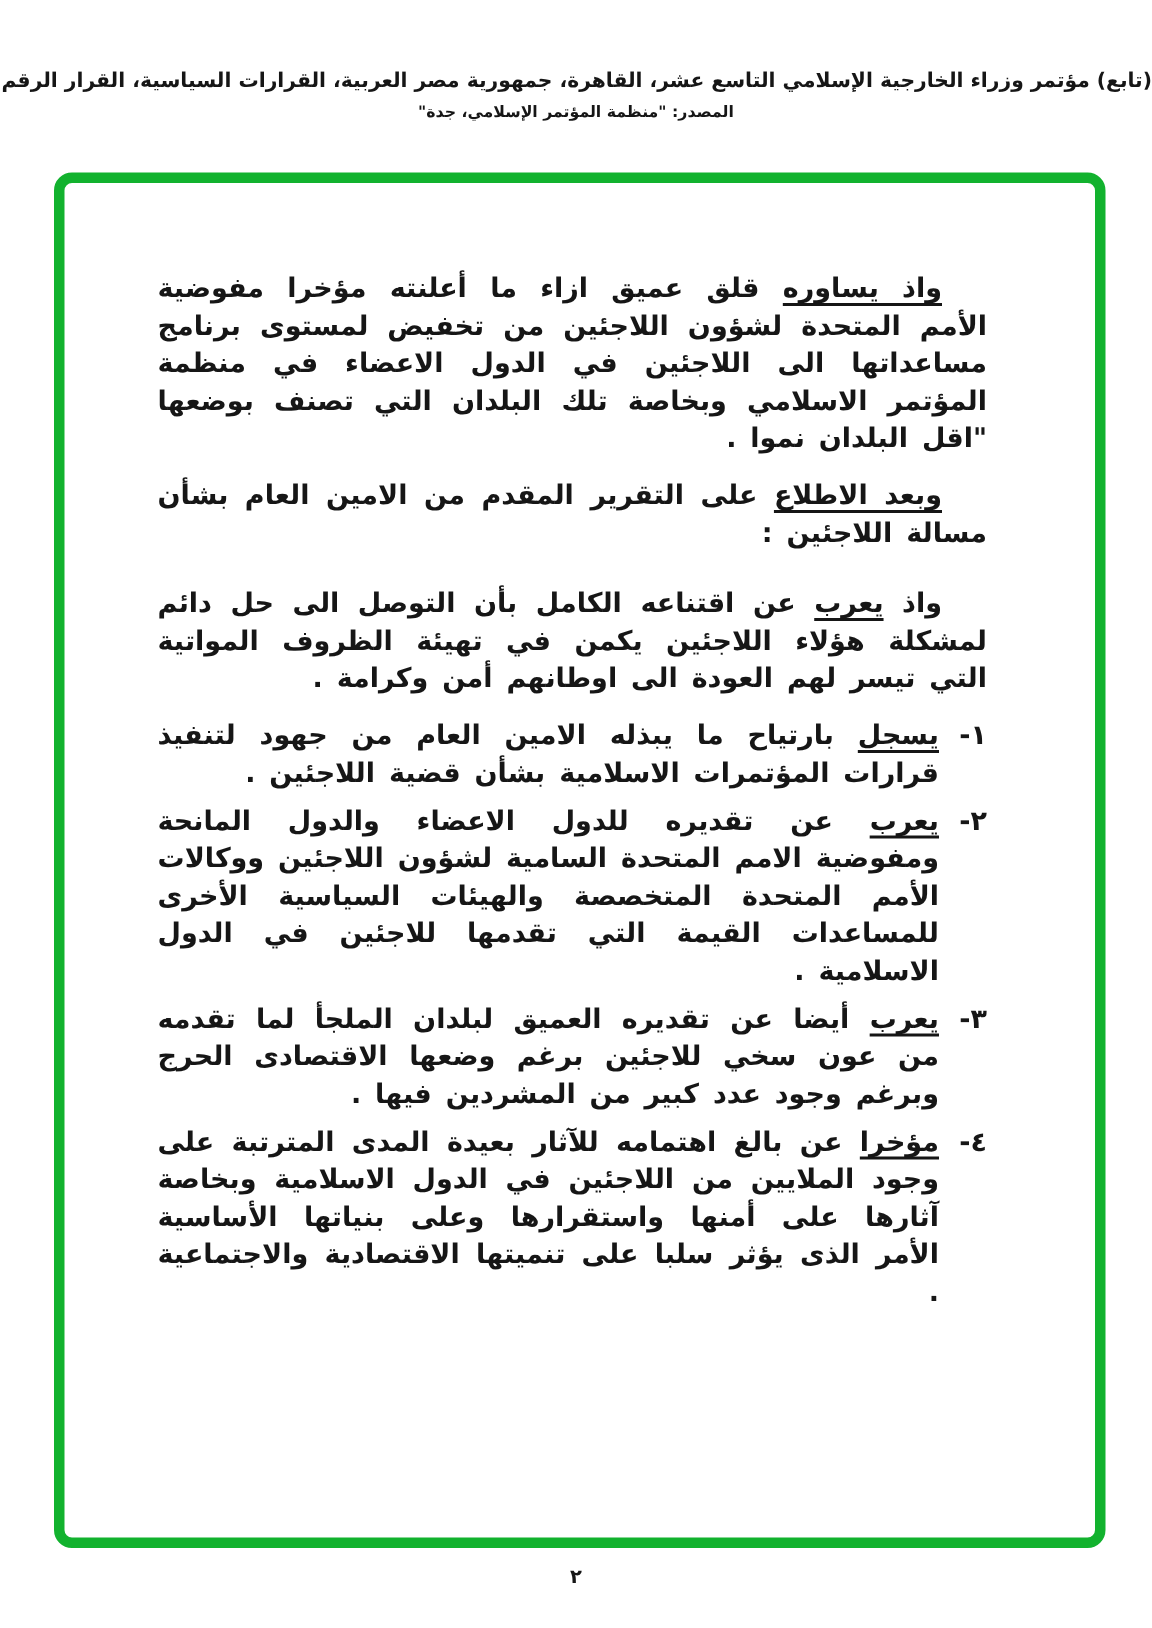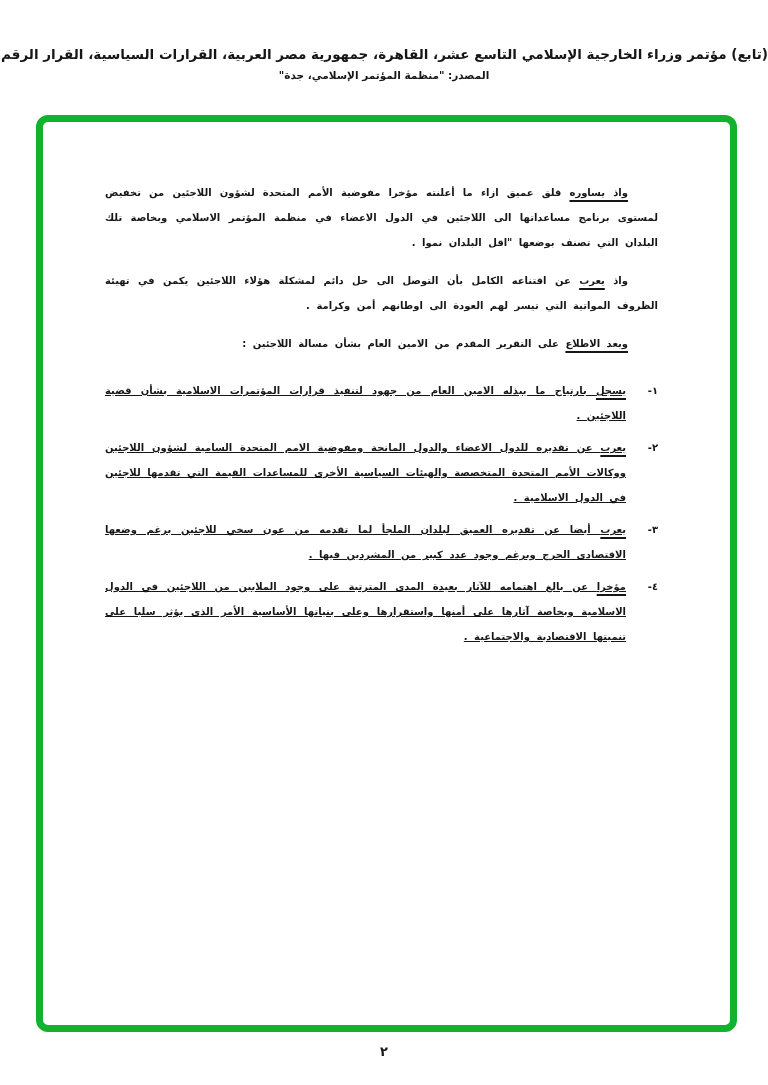--- a/index.html
+++ b/index.html
@@ -50,21 +50,21 @@
   }
 
   
   .content {
     position: absolute;
     top: 180px;
     left: 105px;
     width: 553px;
     direction: rtl;
     text-align: justify;
-    font-size: 10px;
+    font-size: 18px;
     font-weight: 700;
     line-height: 25px;
     word-spacing: 3px;
   }
   .para {
     margin: 0 0 13px 0;
     text-indent: 30px; 
   }
   .para.last {
     margin-bottom: 22px;
@@ -79,21 +79,20 @@
     gap: 10px;
     margin-bottom: 7px;
   }
   .list .num {
     flex: 0 0 22px;
     text-align: right;
   }
   .list .body {
     flex: 1 1 auto;
     text-align: justify;
-    text-decoration: underline;
   }
 
   
   .footer {
     position: absolute;
     top: 1044px;
     left: 0;
     width: 768px;
     text-align: center;
     font-size: 13px;
@@ -107,23 +106,23 @@
   <div class="hdr-line1">(تابع) مؤتمر وزراء الخارجية الإسلامي التاسع عشر، القاهرة، جمهورية مصر العربية، القرارات السياسية، القرار الرقم ١٩/٤٥-س</div>
   <div class="hdr-line2">المصدر: "منظمة المؤتمر الإسلامي، جدة"</div>
 </div>
 
 <div class="frame" style="border-color: rgb(18, 178, 46);"></div>
 
 <div class="content">
 
   <p class="para"><span></span><span class="u">واذ يساوره</span><span> قلق عميق ازاء ما أعلنته مؤخرا مفوضية الأمم المتحدة لشؤون اللاجئين من تخفيض لمستوى برنامج مساعداتها الى اللاجئين في الدول الاعضاء في منظمة المؤتمر الاسلامي وبخاصة تلك البلدان التي تصنف بوضعها "اقل البلدان نموا .</span></p>
 
+  <p class="para last"><span></span><span class="u">وبعد الاطلاع</span><span> على التقرير المقدم من الامين العام بشأن مسالة اللاجئين :</span></p>
+
   <p class="para"><span>واذ </span><span class="u">يعرب</span><span> عن اقتناعه الكامل بأن التوصل الى حل دائم لمشكلة هؤلاء اللاجئين يكمن في تهيئة الظروف المواتية التي تيسر لهم العودة الى اوطانهم أمن وكرامة .</span></p>
-
-  <p class="para last"><span></span><span class="u">وبعد الاطلاع</span><span> على التقرير المقدم من الامين العام بشأن مسالة اللاجئين :</span></p>
 
   <div class="list">
 
     <div class="item">
       <div class="num">١-</div>
       <div class="body"><span class="u">يسجل</span><span> بارتياح ما يبذله الامين العام من جهود لتنفيذ قرارات المؤتمرات الاسلامية بشأن قضية اللاجئين .</span></div>
     </div>
 
     <div class="item">
       <div class="num">٢-</div>

